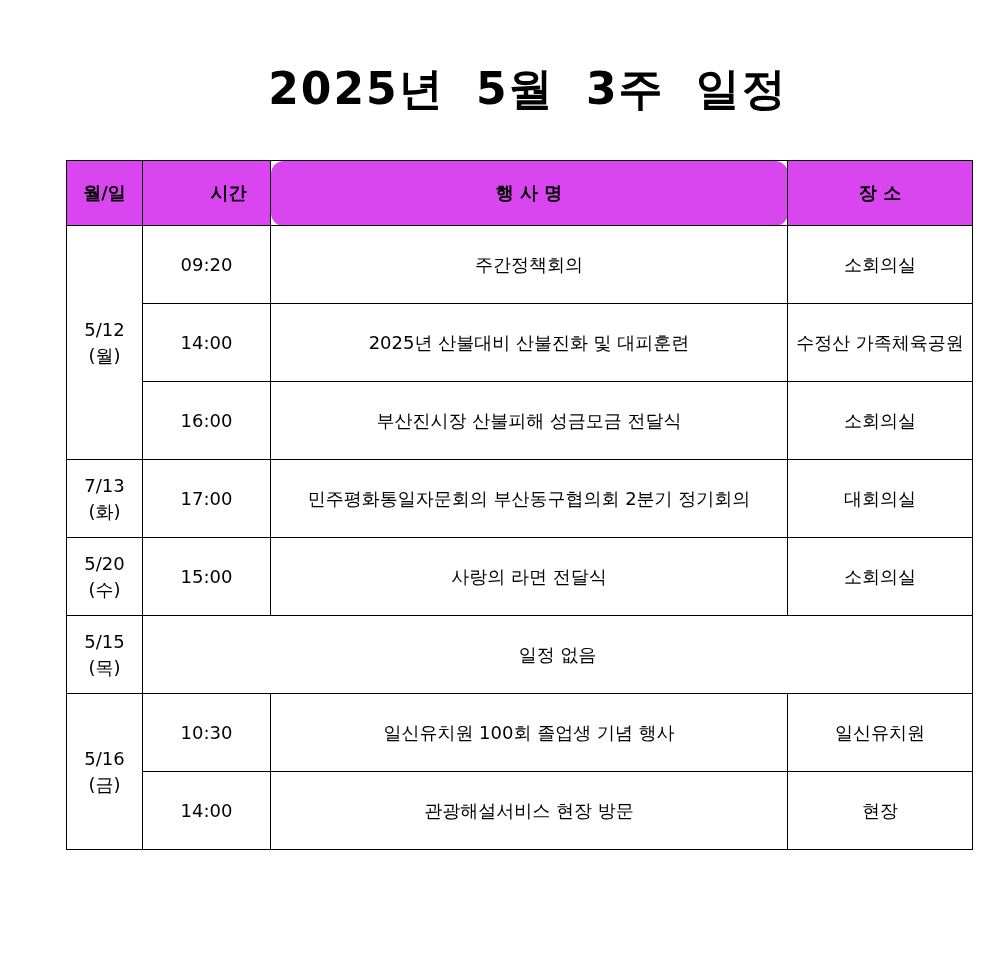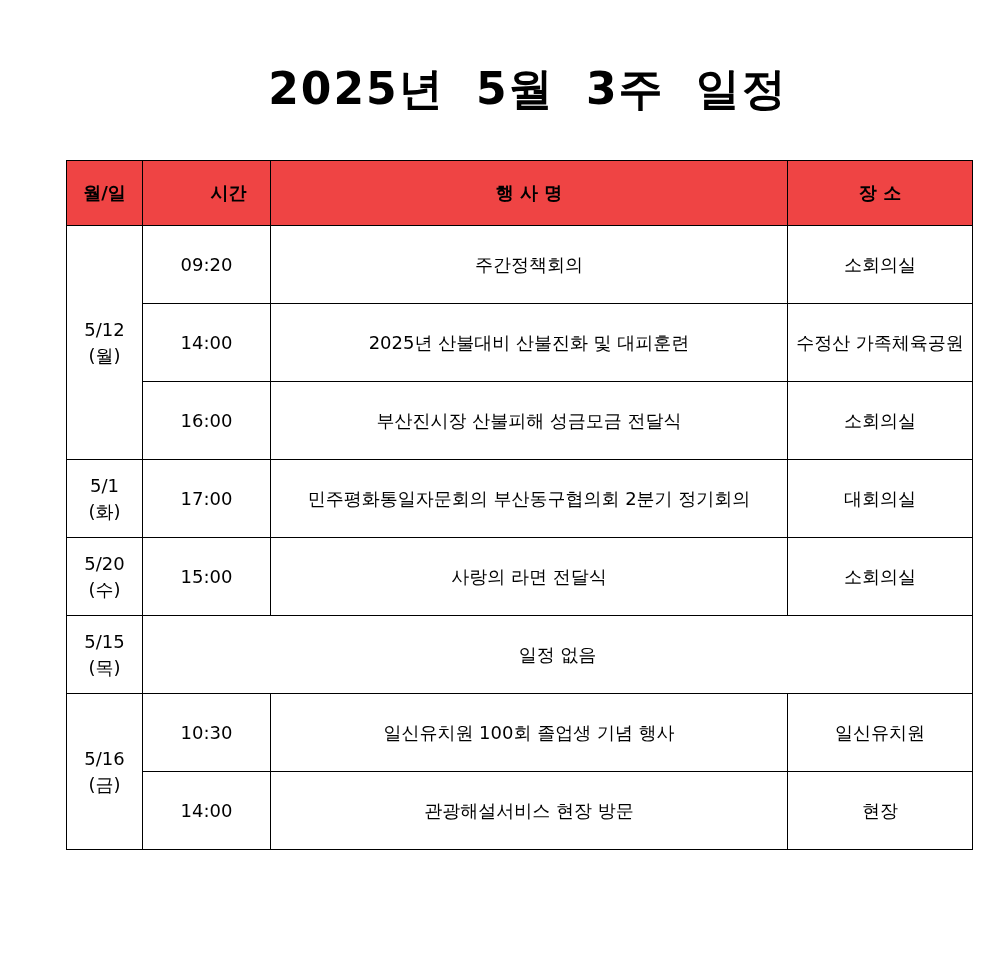--- a/index.html
+++ b/index.html
@@ -1,22 +1,22 @@
 <!DOCTYPE html>
 <html><head>
   <meta charset="utf-8">
   <style>
     html, body { margin: 0; padding: 0; background: #ffffff; }
     body { width: 992px; height: 976px; position: relative; font-family: "DejaVu Sans", "Liberation Sans", sans-serif; color: #000; }
     .title { position: absolute; top: 60px; left: 0; width: 992px; text-align: center; font-size: 44px; font-weight: bold; letter-spacing: 2px; word-spacing: 14px; margin-left: 32px; }
     table { position: absolute; left: 66px; top: 160px; border-collapse: collapse; table-layout: fixed; width: 862px; }
     td, th { border: 1px solid #000; text-align: center; vertical-align: middle; font-size: 18px; font-weight: normal; padding: 0; }
-    th { background: #ef4444; height: 64px; font-weight: bold; font-size: 18px; }
+    th { background: #d946ef; height: 64px; font-weight: bold; font-size: 18px; }
     td { height: 77px; }
-    .c1 { width: 75px; } .c2 { width: 83px; padding-left: 44px; } .c3 { width: 516px; } .c4 { width: 184px; }
+    .c1 { width: 75px; } .c2 { width: 83px; padding-left: 44px; } .c3 { width: 516px; border-radius: 13px; } .c4 { width: 184px; }
     .date { line-height: 26px; margin-left: 15px; }
   </style>
 </head>
 <body>
 
 <div class="title">2025년 5월 3주 일정</div>
 
 <table>
   <thead>
     <tr>
@@ -37,21 +37,21 @@
       <td>14:00</td>
       <td>2025년 산불대비 산불진화 및 대피훈련</td>
       <td>수정산 가족체육공원</td>
     </tr>
     <tr>
       <td>16:00</td>
       <td>부산진시장 산불피해 성금모금 전달식</td>
       <td>소회의실</td>
     </tr>
     <tr>
-      <td class="date"><span>5/1</span><br><span>(화)</span></td>
+      <td class="date"><span>7/13</span><br><span>(화)</span></td>
       <td>17:00</td>
       <td>민주평화통일자문회의 부산동구협의회 2분기 정기회의</td>
       <td>대회의실</td>
     </tr>
     <tr>
       <td class="date"><span>5/20</span><br><span>(수)</span></td>
       <td>15:00</td>
       <td>사랑의 라면 전달식</td>
       <td>소회의실</td>
     </tr>

